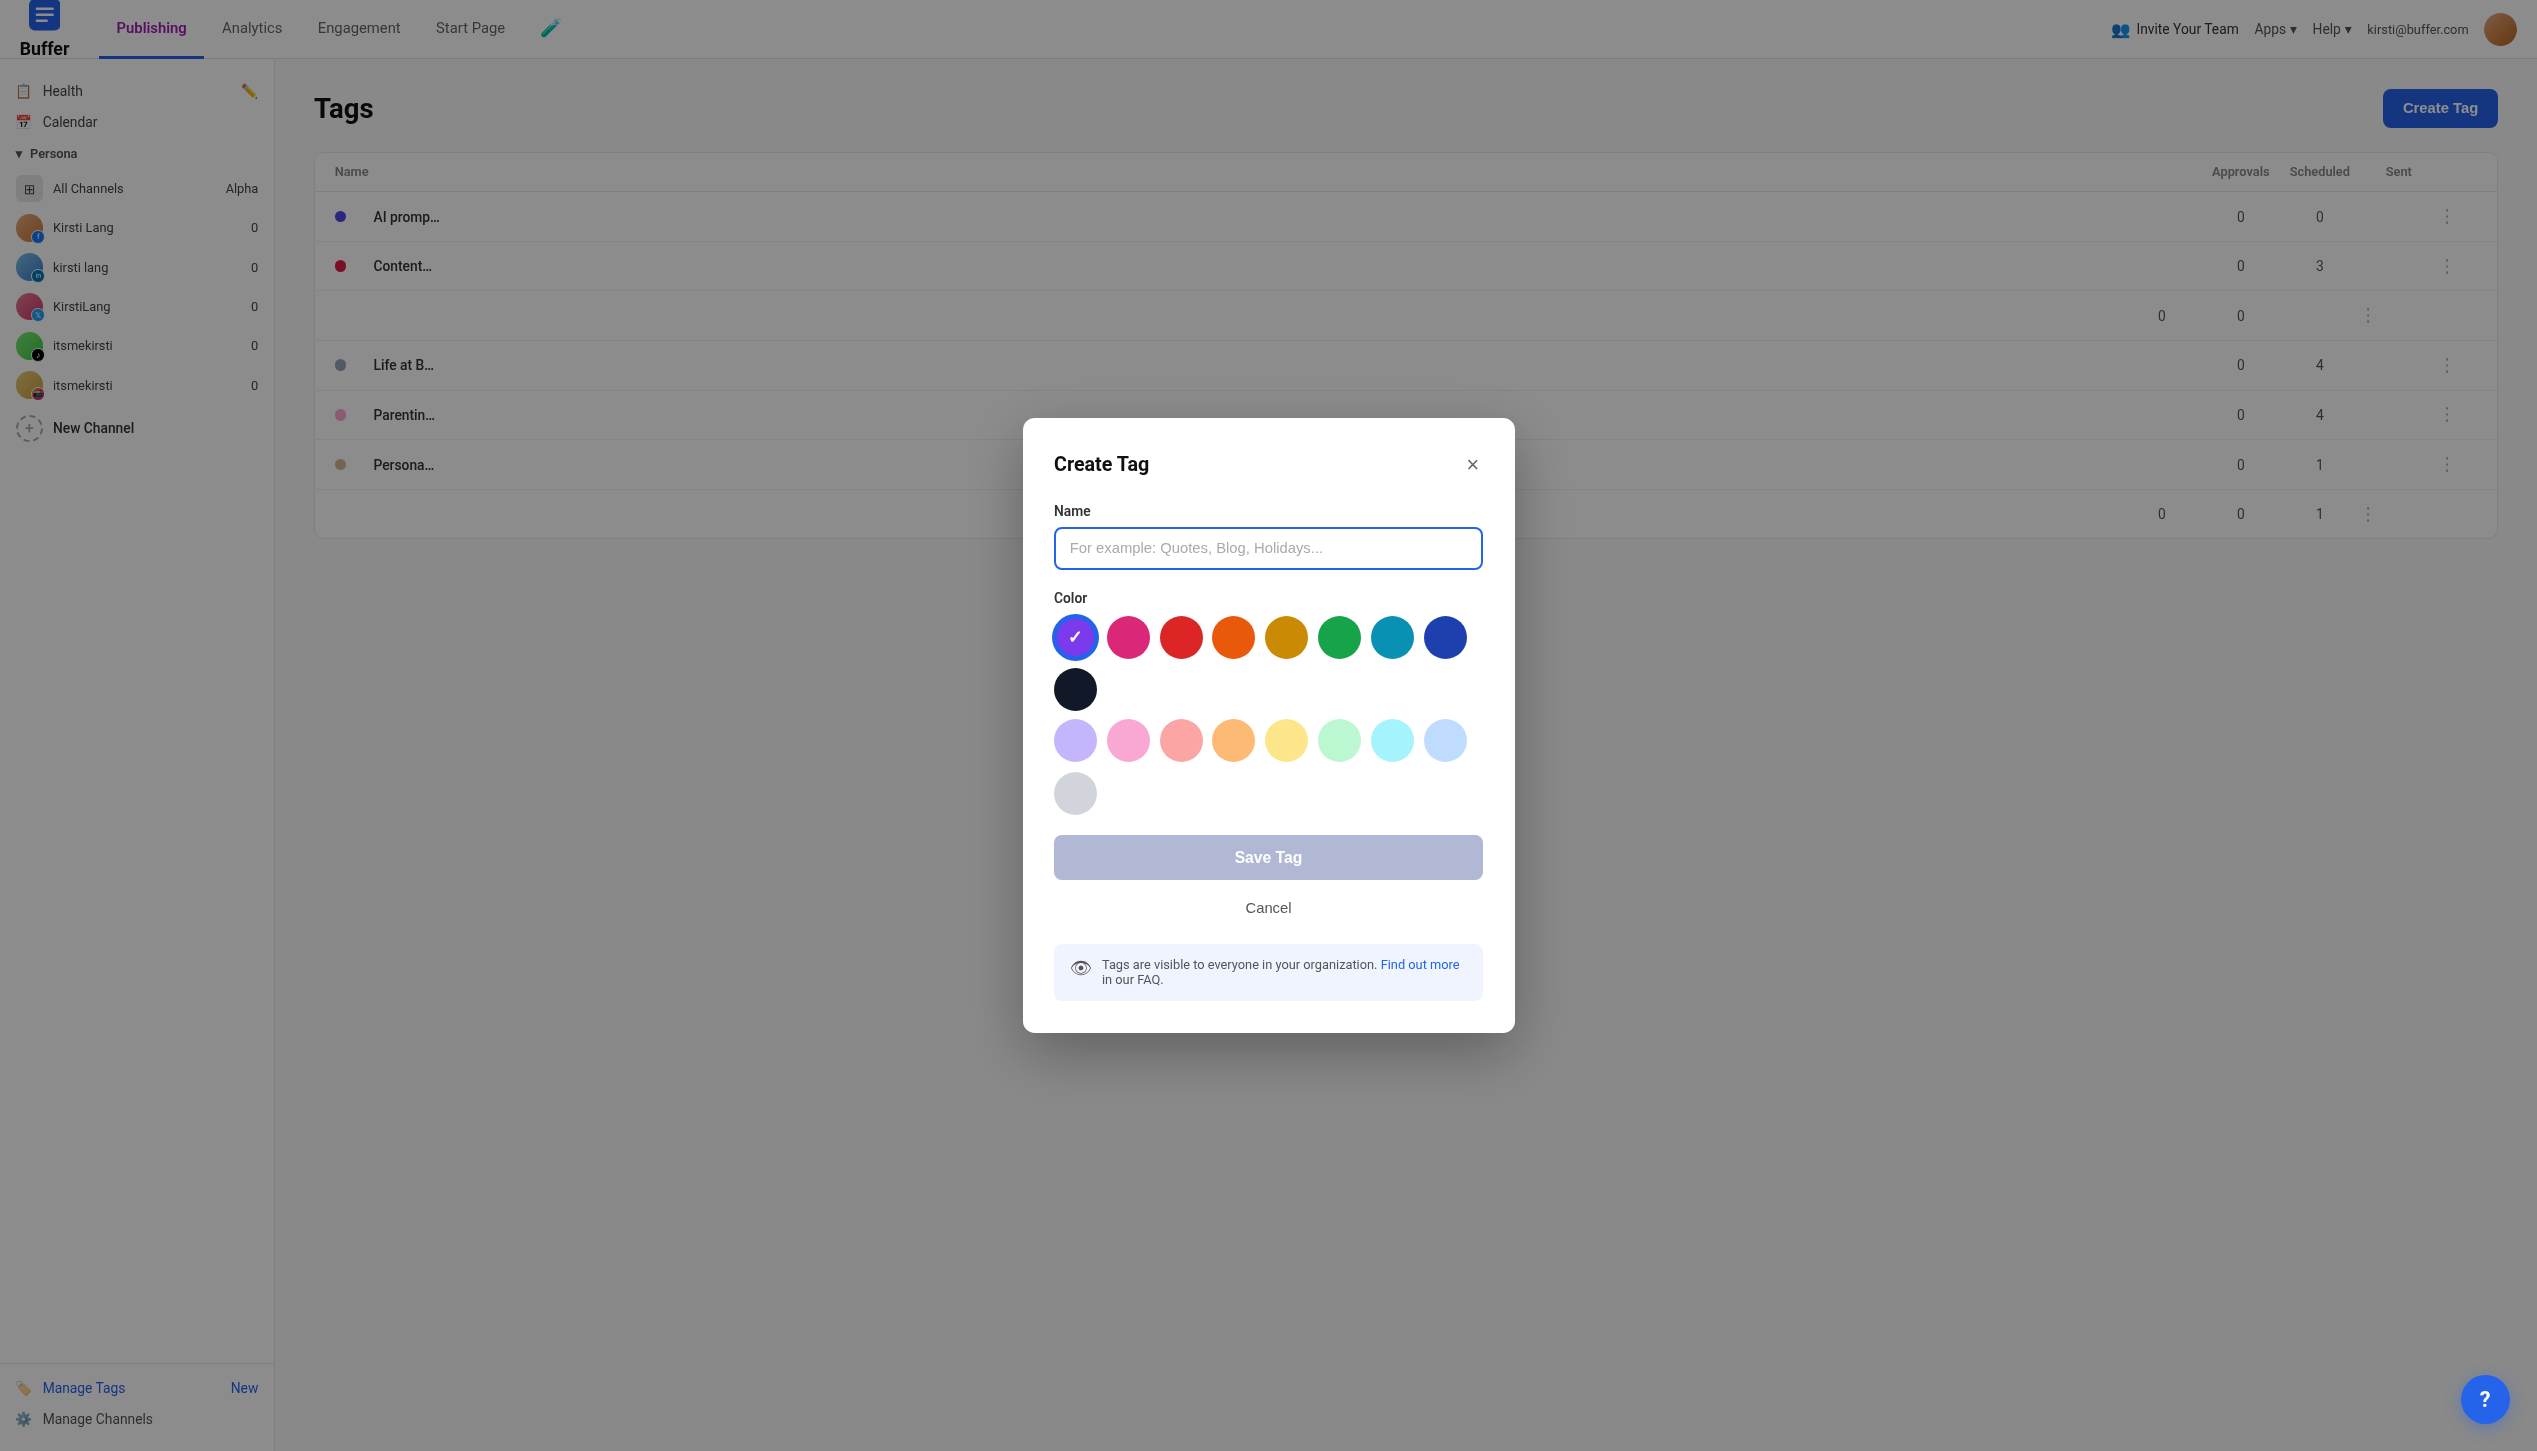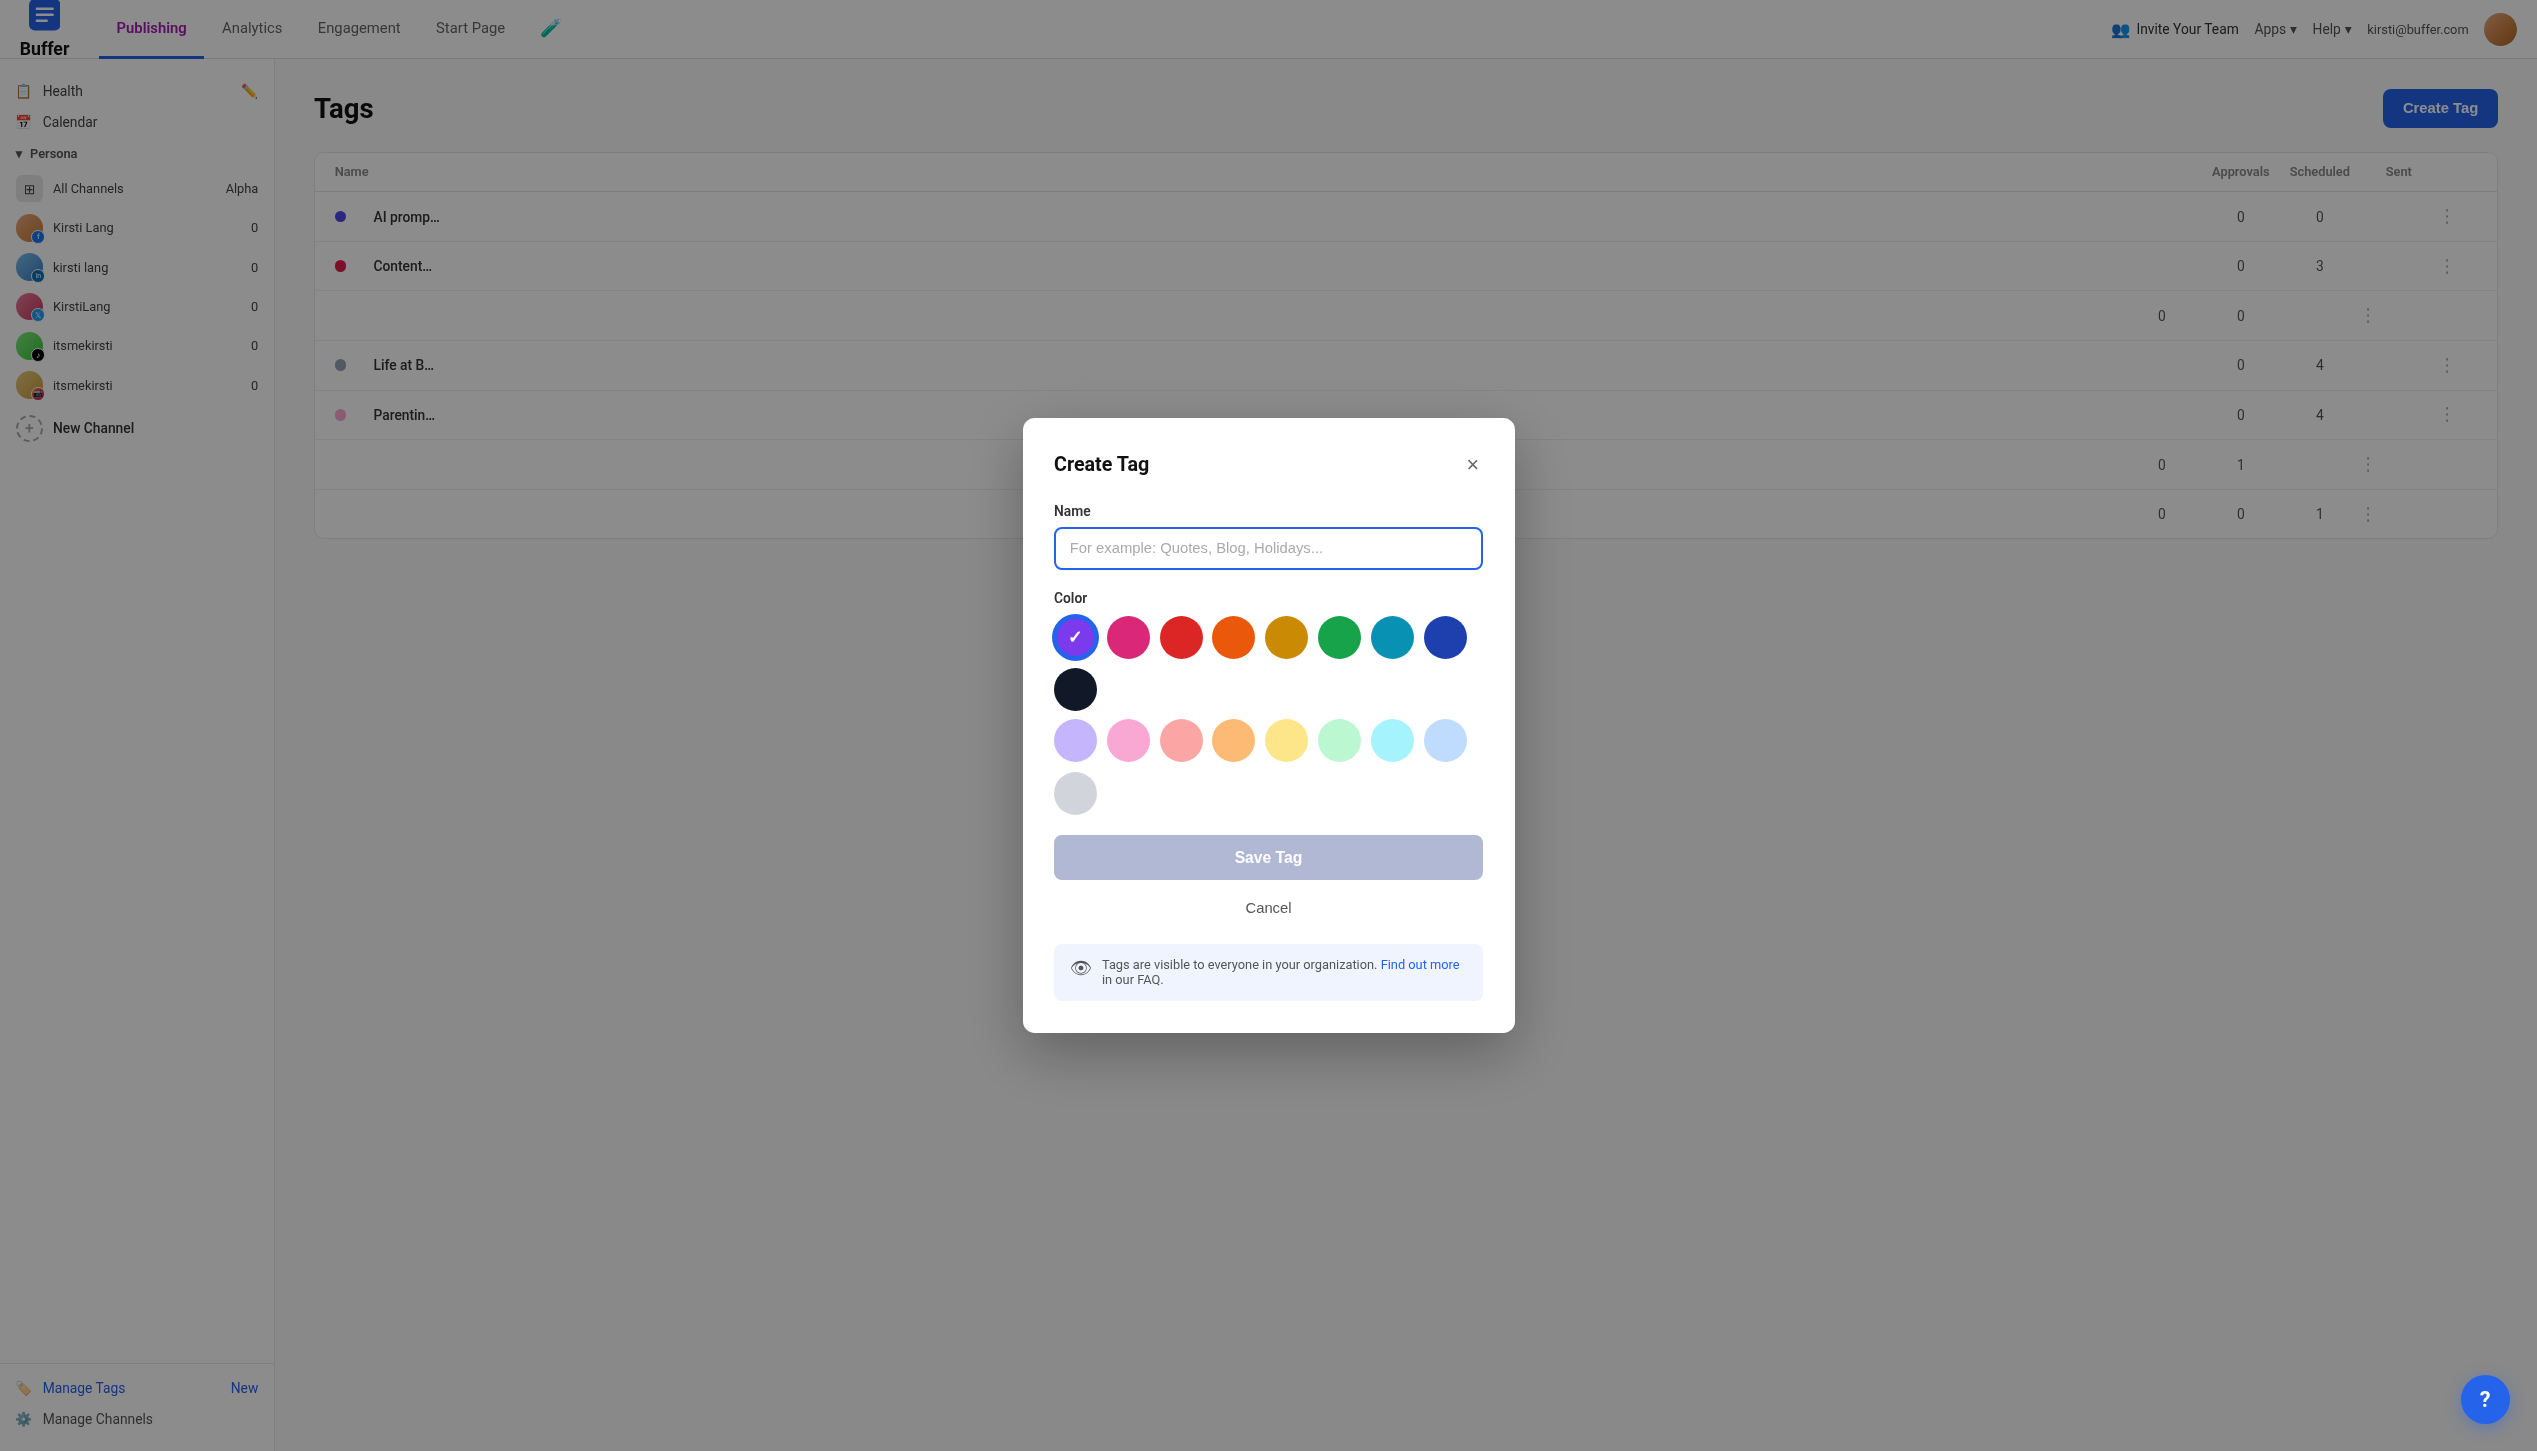--- a/index.html
+++ b/index.html
@@ -350,20 +350,24 @@
           <div class="tag-dot" style="background:#f9a8d4;"></div>
           <span>Parentin…</span>
         </div>
         <div class="table-cell"></div>
         <div class="table-cell">0</div>
         <div class="table-cell">4</div>
         <div class="table-cell"></div>
         <div><button class="more-btn">⋮</button></div>
       </div>
       <div class="table-row">
+        <div class="tag-name">
+          <div class="tag-dot" style="background:#d4b896;"></div>
+          <span>Persona…</span>
+        </div>
         <div class="table-cell"></div>
         <div class="table-cell">0</div>
         <div class="table-cell">1</div>
         <div class="table-cell"></div>
         <div><button class="more-btn">⋮</button></div>
       </div>
       <div class="table-row">
         <div class="table-cell">11</div>
         <div class="table-cell">0</div>
         <div class="table-cell">0</div>

